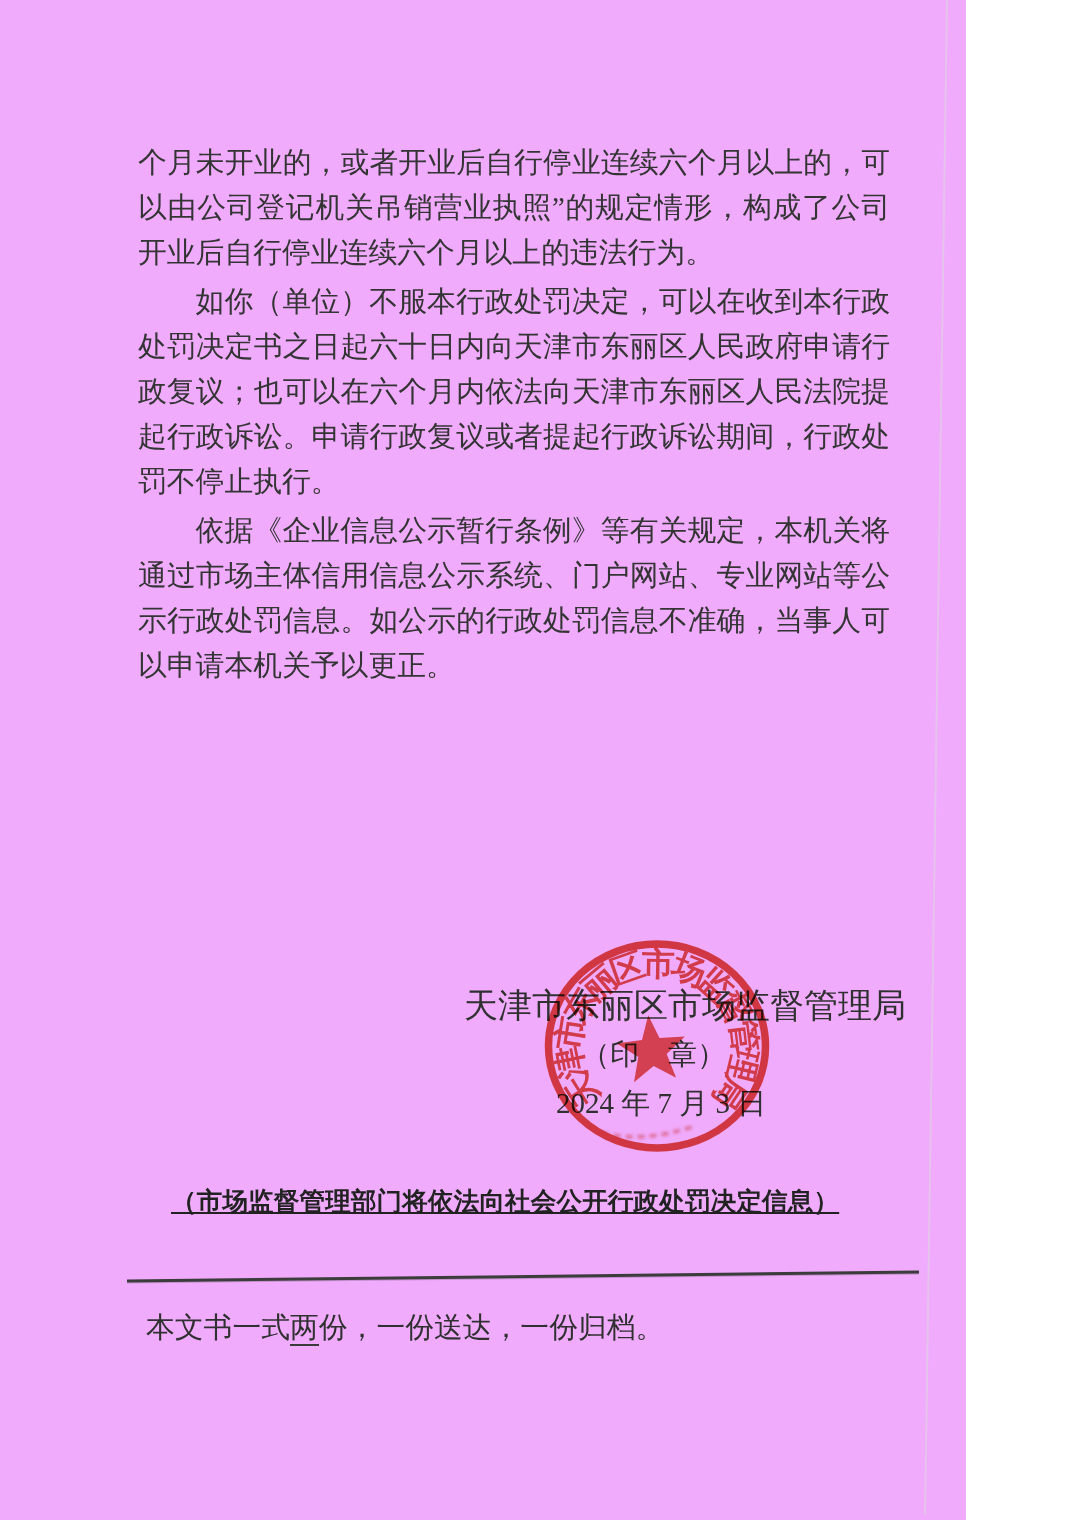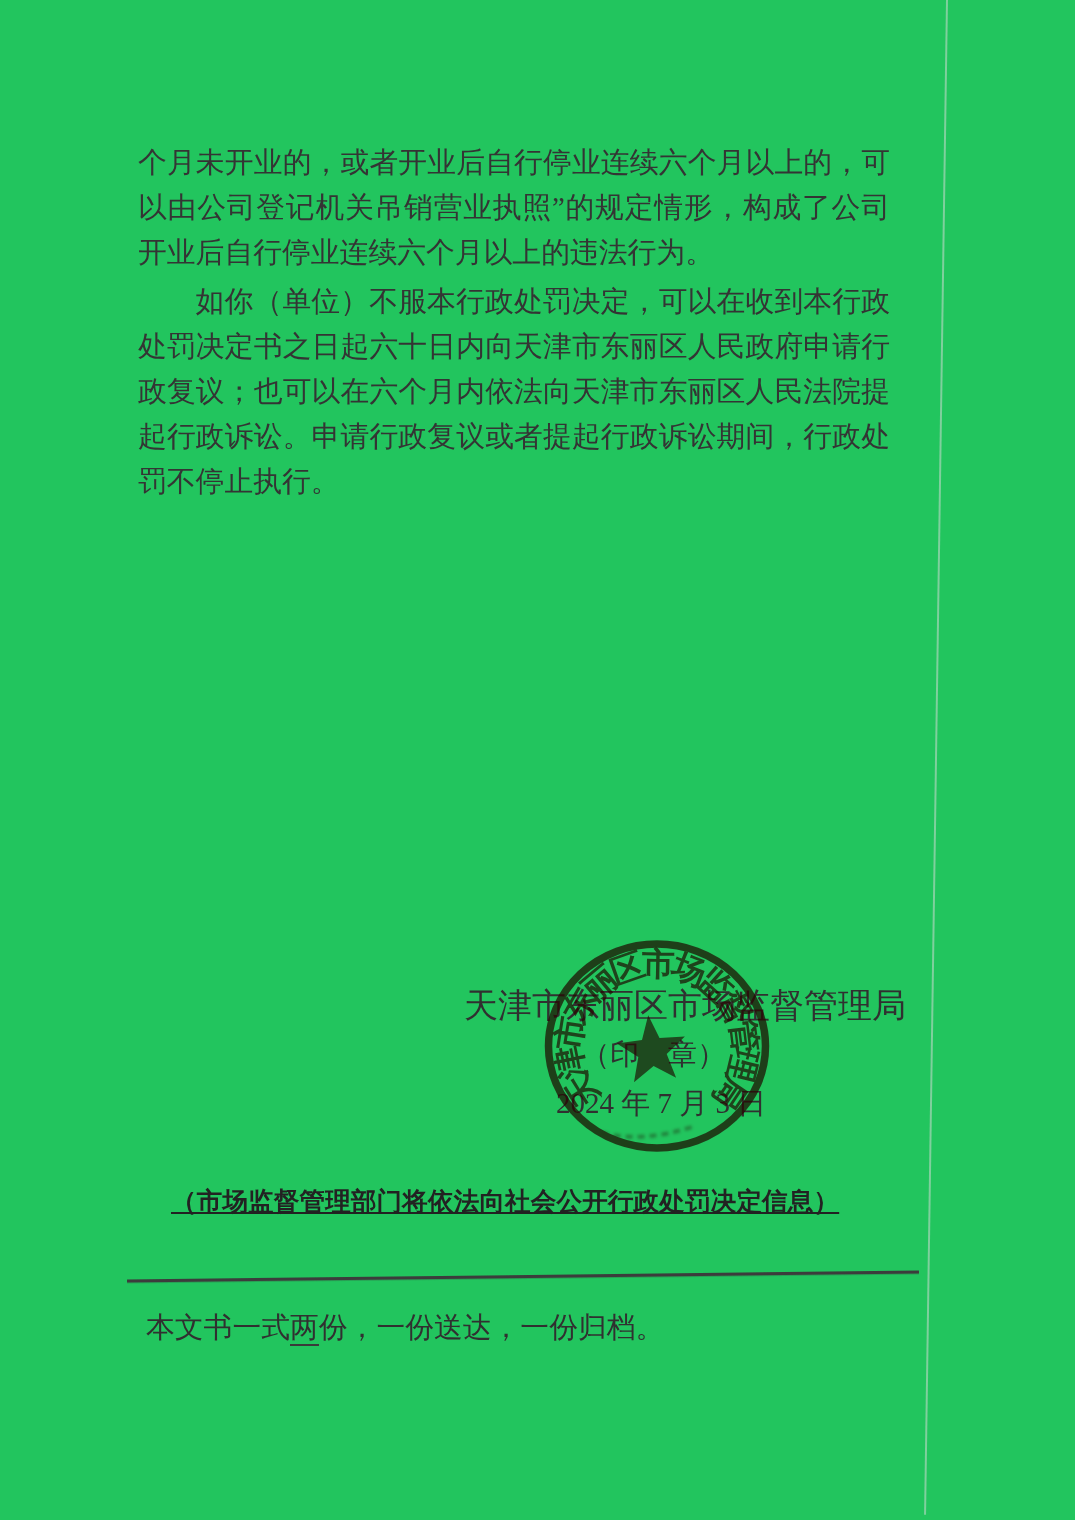--- a/index.html
+++ b/index.html
@@ -1,20 +1,20 @@
 <!DOCTYPE html>
 <html><head>
 <meta charset="utf-8">
 <style>
   * { margin:0; padding:0; box-sizing:border-box; }
   html,body { background:#ffffff; }
   .page {
     position:relative;
-    width:1075px; height:1520px;
-    background:#22c55e;
+    width:966px; height:1520px;
+    background:#f0abfc;
     overflow:hidden;
     font-family:"Liberation Serif","DejaVu Serif",serif;
   }
   
   .doc-body {
     position:absolute; left:138px; top:140px; width:752px;
     font-size:28.8px; line-height:45px; color:#343434;
     text-align:justify; text-justify:inter-ideograph;
     letter-spacing:0;
   }
@@ -78,20 +78,21 @@
   }
 </style>
 </head>
 <body>
 
 <div class="page">
 
   <div class="doc-body">
     <p>个月未开业的，或者开业后自行停业连续六个月以上的，可以由公司登记机关吊销营业执照”的规定情形，构成了公司开业后自行停业连续六个月以上的违法行为。</p>
     <p class="indent">如你（单位）不服本行政处罚决定，可以在收到本行政处罚决定书之日起六十日内向天津市东丽区人民政府申请行政复议；也可以在六个月内依法向天津市东丽区人民法院提起行政诉讼。申请行政复议或者提起行政诉讼期间，行政处罚不停止执行。</p>
+    <p class="indent">依据《企业信息公示暂行条例》等有关规定，本机关将通过市场主体信用信息公示系统、门户网站、专业网站等公示行政处罚信息。如公示的行政处罚信息不准确，当事人可以申请本机关予以更正。</p>
   </div>
 
   <div class="sig-agency">天津市东丽区市场监督管理局</div>
 
   <div class="sig-seal-note">（印　章）</div>
 
   <div class="sig-date">2024 年 7 月 3 日</div>
 
   <svg class="seal-svg" viewBox="510 905 300 300" xmlns="http://www.w3.org/2000/svg">
     <defs>

